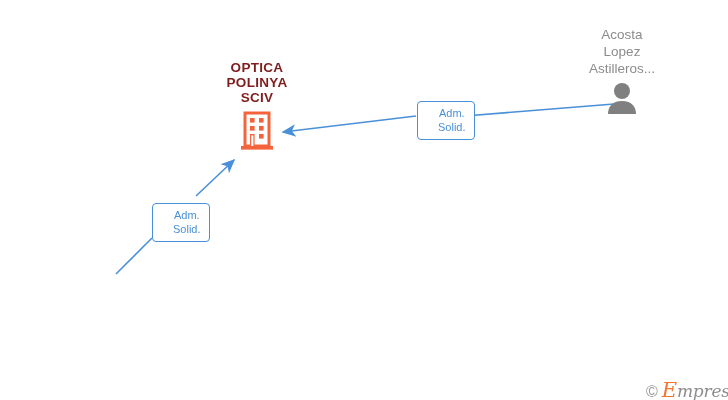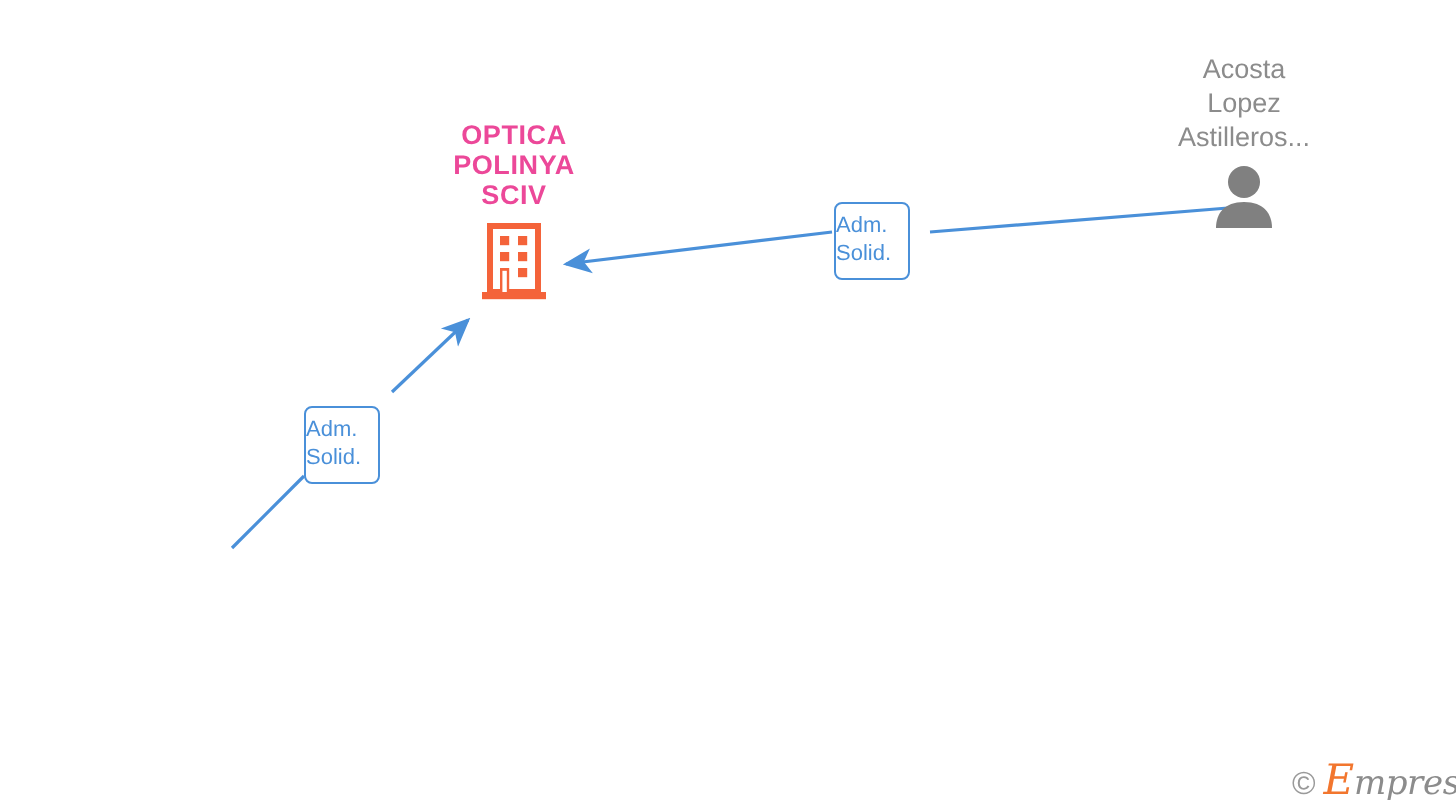--- a/index.html
+++ b/index.html
@@ -28,21 +28,21 @@
 
   
   .company-node {
     position: absolute;
     width: 160px;
     text-align: center;
   }
   .company-label {
     font-size: 13.5px;
     font-weight: bold;
-    color: #ec4899;
+    color: #7f1d1d;
     line-height: 15px;
     letter-spacing: 0.3px;
     white-space: pre-line;
   }
   .company-icon {
     margin: 6px auto 0 auto;
     width: 34px;
     height: 40px;
     display: block;
   }
@@ -70,22 +70,22 @@
 
   
   .edge-label {
     position: absolute;
     border: 1.4px solid #4a90d9;
     border-radius: 4px;
     background: #ffffff;
     color: #4a90d9;
     font-size: 11px;
     line-height: 14px;
-    padding: 4px 8px 5px 0;
-    text-align: left;
+    padding: 4px 8px 5px 20px;
+    text-align: center;
     white-space: pre-line;
   }
 
   
   .watermark {
     position: absolute;
     display: flex;
     align-items: baseline;
     gap: 4px;
   }

